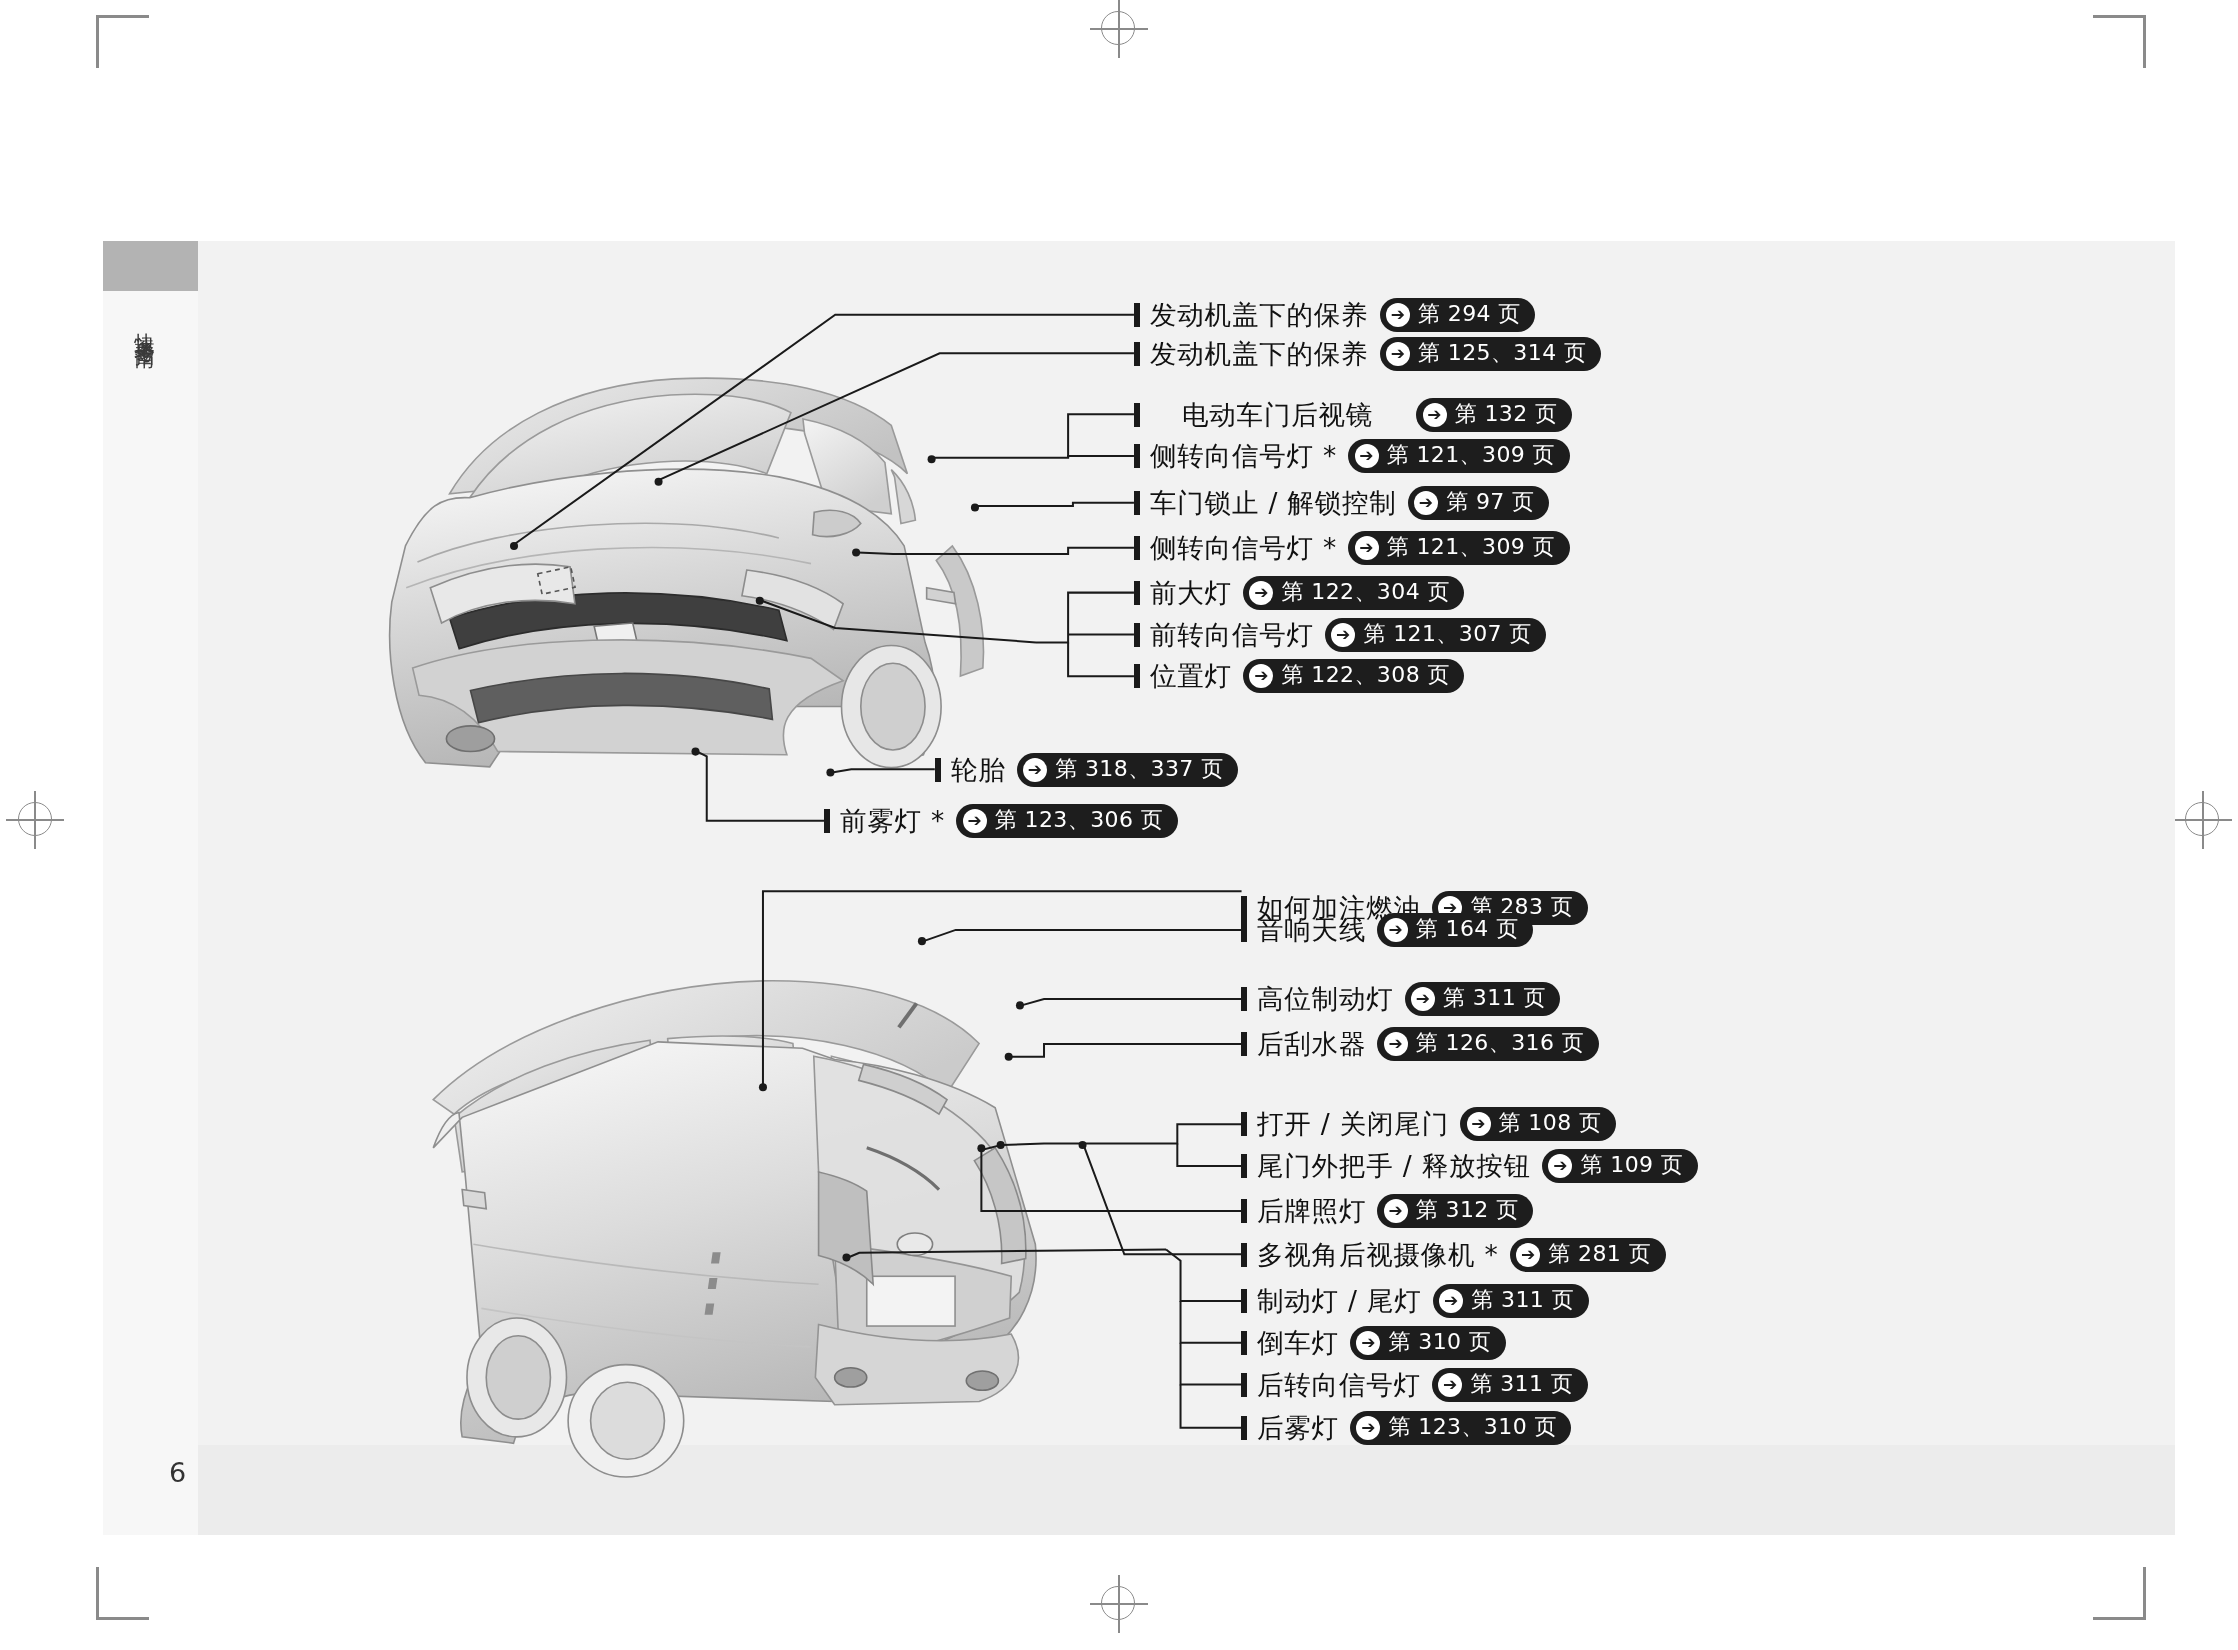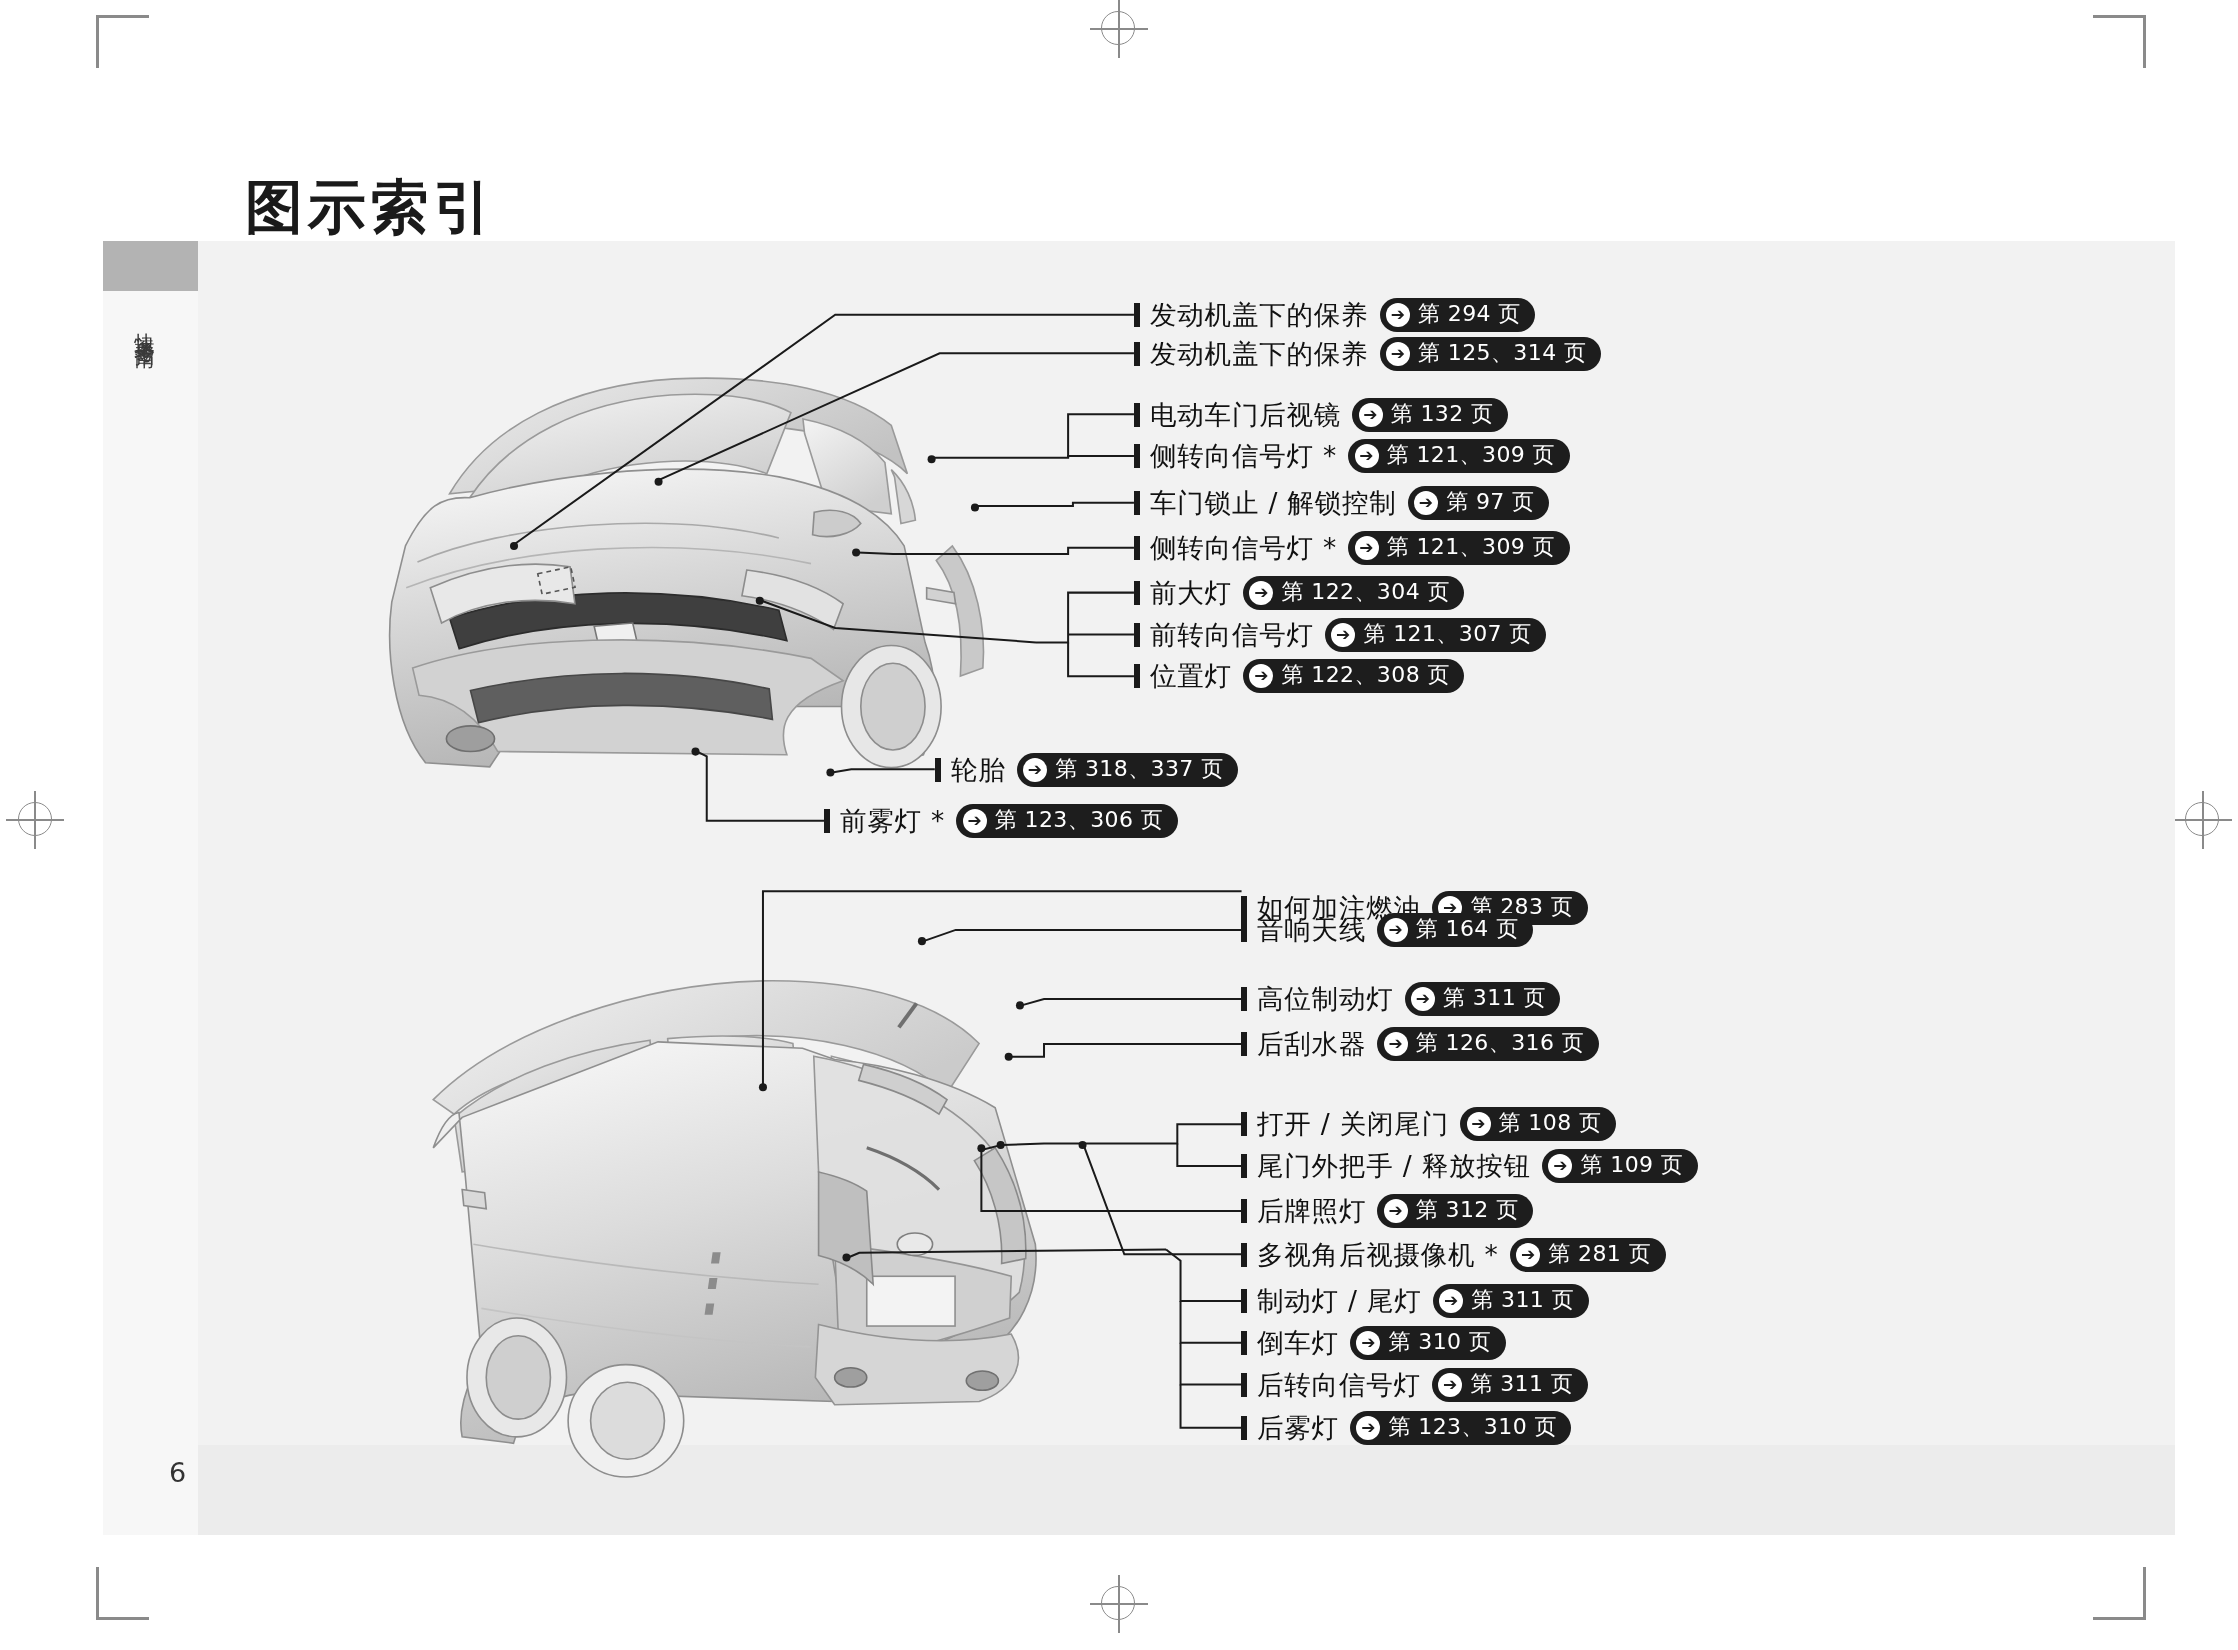--- a/index.html
+++ b/index.html
@@ -212,21 +212,20 @@
       <div class="hline"></div>
       <div class="vline"></div>
   </div>
 
   <div class="grey-panel"></div>
   <div class="grey-panel-2"></div>
   <div class="tab-block"></div>
   <div class="tab-grey"></div>
   <div class="tab-label">快速参考指南</div>
 
-  <div class="page-title">图示索引</div>
   <div class="folio">6</div>
 
   <div class="car" style="left:329px;top:305px;">
     <svg width="707" height="514" viewBox="0 0 880 640">
       <defs>
         <linearGradient id="bodyF" x1="0" y1="0" x2="0.3" y2="1">
           <stop offset="0%" stop-color="#fafafa"></stop>
           <stop offset="45%" stop-color="#d9d9d9"></stop>
           <stop offset="100%" stop-color="#b4b4b4"></stop>
         </linearGradient>
@@ -428,21 +427,21 @@
 
   <div class="callout" style="left:1134px;top:336px;">
     <div class="bar"></div>
     <span class="label">发动机盖下的保养</span>
     <span class="pill">
       <span class="arrow">➔</span>
       <span class="ptxt">第 125、314 页</span>
     </span>
   </div>
 
-  <div class="callout" style="left:1134px;top:397px;">
+  <div class="callout" style="left:1134px;top:397px;gap:32px;">
     <div class="bar"></div>
     <span class="label">电动车门后视镜</span>
     <span class="pill">
       <span class="arrow">➔</span>
       <span class="ptxt">第 132 页</span>
     </span>
   </div>
 
   <div class="callout" style="left:1134px;top:438px;">
     <div class="bar"></div>

